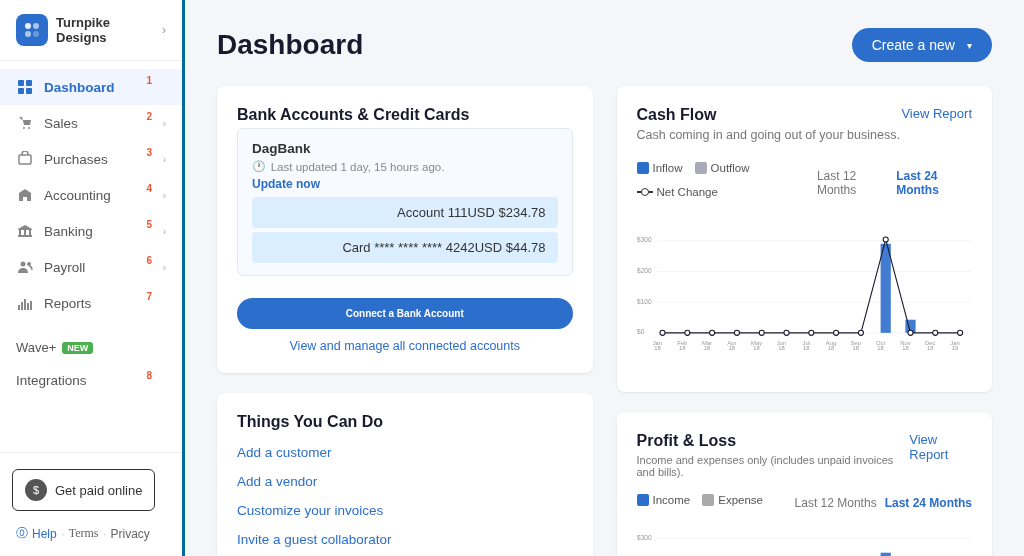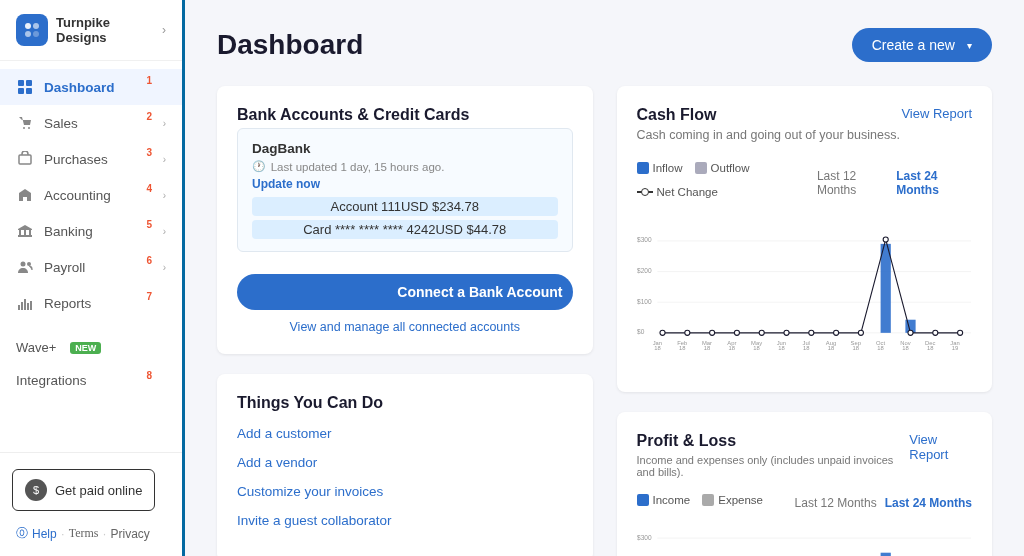--- a/index.html
+++ b/index.html
@@ -44,21 +44,21 @@
     }
     .nav-item.active { color: #2c6ecb; font-weight: 600; background: #f0f5ff; }
     .nav-item .nav-label { flex: 1; }
     .nav-item .nav-number {
       position: absolute; top: 6px; right: 30px;
       font-size: 10px; color: #e53; font-weight: bold;
     }
     .nav-item .chevron { color: #aaa; font-size: 10px; }
     .nav-icon { width: 18px; height: 18px; display: flex; align-items: center; justify-content: center; color: #888; }
     .nav-item.active .nav-icon { color: #2c6ecb; }
-    .wave-plus-label { font-size: 13px; color: #555; display: flex; align-items: center; gap: 14px; }
+    .wave-plus-label { font-size: 13px; color: #555; display: flex; align-items: center; gap: 6px; }
     .new-badge { background: #4CAF50; color: white; font-size: 9px; font-weight: bold; padding: 1px 5px; border-radius: 3px; }
 
     .bottom-nav { border-top: 1px solid #eee; padding: 8px 0; }
     .get-paid-btn {
       margin: 8px 12px;
       border: 1.5px solid #333;
       border-radius: 6px;
       padding: 9px 12px;
       display: flex; align-items: center; gap: 8px;
       cursor: pointer; font-size: 13px; color: #333; background: white;
@@ -118,40 +118,39 @@
       margin-bottom: 8px;
       background: #f7fbff;
     }
     .bank-name { font-size: 13.5px; font-weight: 600; color: #333; margin-bottom: 4px; }
     .bank-meta { display: flex; align-items: center; gap: 5px; font-size: 11.5px; color: #888; margin-bottom: 4px; }
     .clock-icon { font-size: 11px; }
     .update-link { font-size: 12px; font-weight: 600; color: #2c6ecb; cursor: pointer; }
     .account-row {
       background: #dbeeff;
       border-radius: 4px;
-      padding: 2px 12px;
-      display: flex; justify-content: center; align-items: center;
+      padding: 8px 12px;
+      display: flex; justify-content: flex-end; align-items: center;
       margin-top: 6px;
       font-size: 13px; color: #333;
     }
     .account-row + .account-row { margin-top: 4px; }
     .account-amount { font-weight: 500; }
 
     .connect-btn {
       width: 100%;
       background: #2c6ecb;
       color: white;
       border: none;
       border-radius: 20px;
       padding: 10px;
-      font-size: 14px;
+      font-size: 10px;
       font-weight: 600;
       cursor: pointer;
       margin: 14px 0 10px;
-      text-align: right;
     }
     .view-manage-link { font-size: 12.5px; color: #2c6ecb; cursor: pointer; text-align: center; display: block; }
 
     
     .things-card { padding: 20px; }
     .things-title { font-size: 16px; font-weight: 700; color: #1a1a2e; margin-bottom: 14px; }
     .things-link {
       display: block;
       font-size: 13.5px;
       color: #2c6ecb;

